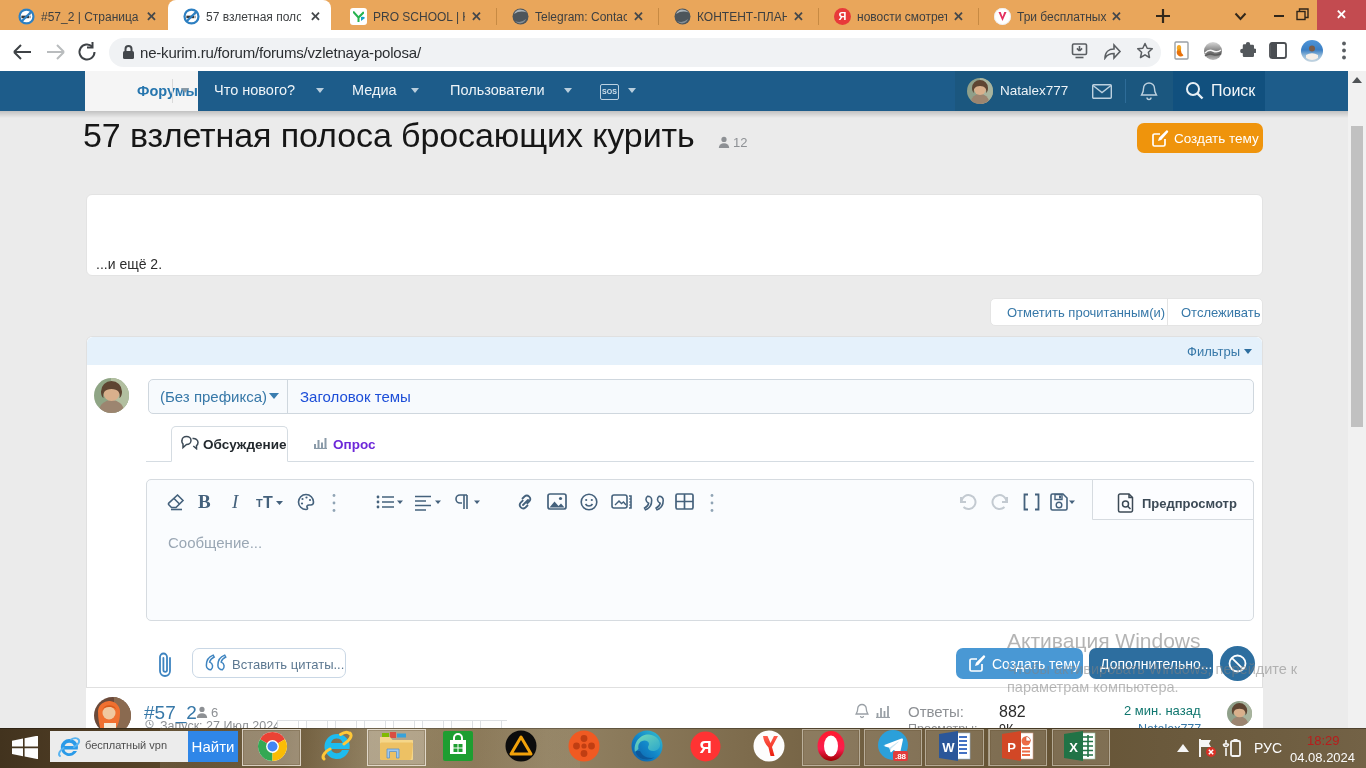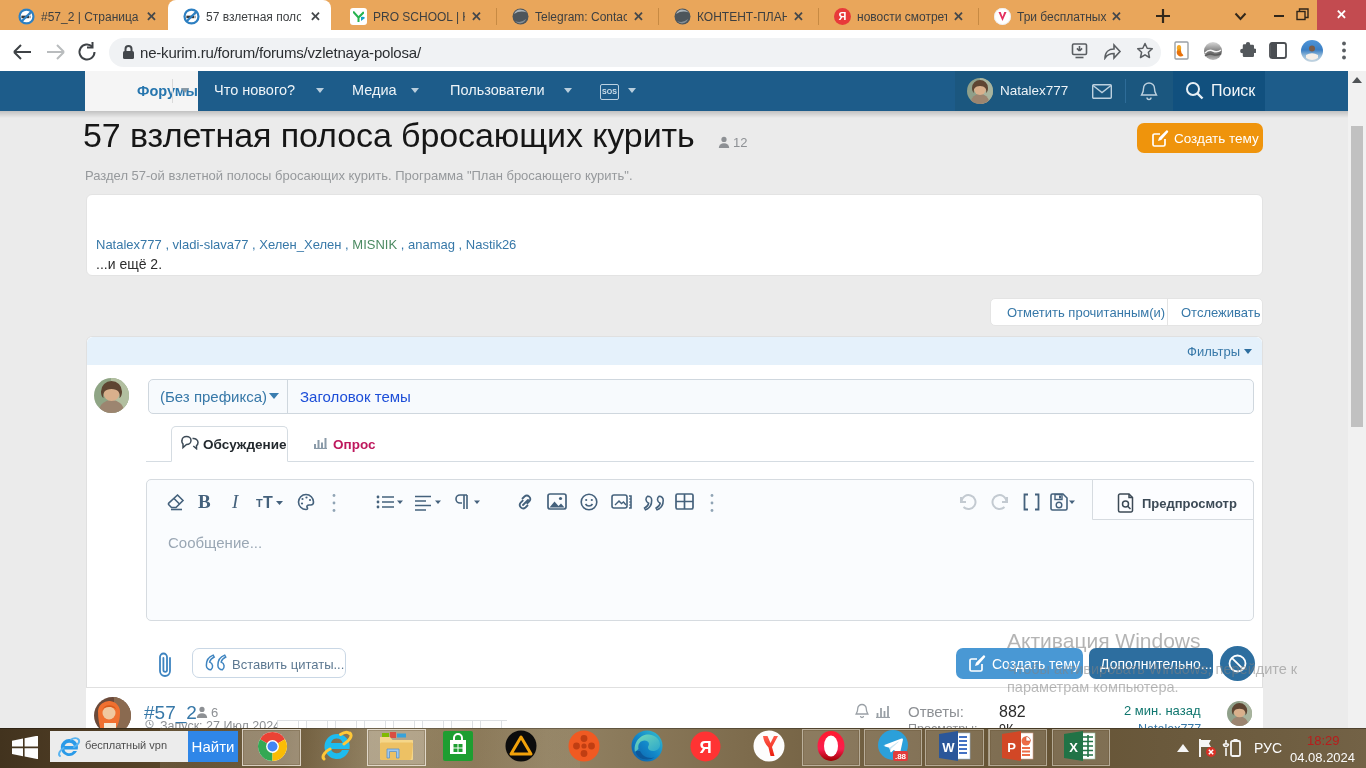--- a/index.html
+++ b/index.html
@@ -204,24 +204,22 @@
       <path d="M0.8 12 a5.2 4.8 0 0 1 10.4 0 z" fill="#8d9094"></path>
     </svg>
 <div class="a" style="left:733px;top:135px;font-size:13px;color:#8d9094;">12</div>
 
 <div class="a" style="left:1137px;top:123px;width:126px;height:30px;background:#ef940c;border-radius:7px;"></div>
 <svg class="a" style="left:1152px;top:130px;" width="17" height="17" viewBox="0 0 17 17">
       <path d="M13 9 v5.5 a1.5 1.5 0 0 1 -1.5 1.5 H2.5 A1.5 1.5 0 0 1 1 14.5 V5.5 A1.5 1.5 0 0 1 2.5 4 H8" fill="none" stroke="#fff" stroke-width="1.7"></path>
       <path d="M6 11 l1-3.2 L13.8 1 a1.2 1.2 0 0 1 2.2 1.2 L9.2 10 z" fill="#fff"></path>
     </svg>
 <div class="a" style="left:1174px;top:131px;font-size:13.5px;color:#fff;">Создать тему</div>
-<div class="a" style="left:85px;top:168px;font-size:13px;color:#96999c;">Раздел 57-ой взлетной полосы бросающих курить. Программа "План бросающего курить".</div>
 
 <div class="a" style="left:86px;top:194px;width:1177px;height:82px;background:#fff;border:1px solid #e3e3e3;border-radius:6px;box-sizing:border-box;"></div>
-<div class="a" style="left:96px;top:237px;font-size:13px;color:#3778a8;">Natalex777 , vladi-slava77 , Хелен_Хелен , <span style="color:#4b8a61;">MISNIK</span> , anamag , Nastik26</div>
 <div class="a" style="left:96px;top:256px;font-size:14px;color:#2c2c2c;">...и ещё 2.</div>
 
 <div class="a" style="left:990px;top:298px;width:273px;height:28px;background:#fff;border:1px solid #e4e4e4;border-radius:5px;box-sizing:border-box;"></div>
 <div class="a" style="left:1167px;top:299px;width:1px;height:26px;background:#e4e4e4;"></div>
 <div class="a blue" style="left:1007px;top:305px;font-size:13px;">Отметить прочитанным(и)</div>
 <div class="a blue" style="left:1181px;top:305px;font-size:13px;">Отслеживать</div>
 
 <div class="a" style="left:86px;top:336px;width:1177px;height:352px;background:#fff;border:1px solid #e0e0e0;border-radius:6px 6px 0 0;border-bottom:none;box-sizing:border-box;"></div>
 <div class="a" style="left:87px;top:337px;width:1175px;height:28px;background:#e5f1fb;border-radius:6px 6px 0 0;"></div>
 <div class="a blue" style="left:1187px;top:344px;font-size:13px;">Фильтры</div>
@@ -251,21 +249,21 @@
 <div class="a" style="left:171px;top:426px;width:117px;height:36px;background:#fff;border:1px solid #d5dce2;border-bottom:1px solid #fff;border-radius:5px 5px 0 0;box-sizing:border-box;"></div>
 <svg class="a" style="left:181px;top:435px;" width="18" height="15" viewBox="0 0 18 15">
       <path d="M1 5.5 a4.5 4 0 0 1 9 0 a4.5 4 0 0 1 -4.5 4 l-3.5 3 v-3.5 a4.5 4 0 0 1 -1-3.5 z" fill="none" stroke="#3c4a56" stroke-width="1.5"></path>
       <path d="M11.5 3.5 a4.5 4 0 0 1 5.5 4 c0 1.5-.6 2.5-1.5 3.2 v3 l-3.2-2.7" fill="none" stroke="#3c4a56" stroke-width="1.5"></path>
     </svg>
 <div class="a" style="left:203px;top:437px;font-size:13.5px;font-weight:bold;color:#23292e;">Обсуждение</div>
 <svg class="a" style="left:314px;top:436px;" width="14" height="13" viewBox="0 0 14 13">
       <path d="M1 12.5 V8 M4.5 12.5 V4 M8 12.5 V6.5 M11.5 12.5 V2" stroke="#8a9aa8" stroke-width="2" fill="none"></path>
       <path d="M0 12.5 h13" stroke="#8a9aa8" stroke-width="1.2"></path>
     </svg>
-<div class="a" style="left:333px;top:437px;font-size:13.5px;font-weight:bold;color:#be185d;">Опрос</div>
+<div class="a" style="left:333px;top:437px;font-size:13.5px;font-weight:bold;color:#6d28d9;">Опрос</div>
 
 <div class="a" style="left:146px;top:479px;width:1108px;height:142px;background:#fafcfe;border:1px solid #d6dbe0;border-radius:5px;box-sizing:border-box;"></div>
 <div class="a" style="left:1092px;top:479px;width:162px;height:41px;background:#fcfdff;border:1px solid #d6dbe0;border-radius:0 5px 0 0;box-sizing:border-box;"></div>
 <svg class="a" style="left:1117px;top:493px;" width="18" height="20" viewBox="0 0 18 20">
       <path d="M12 1 H3 a1.5 1.5 0 0 0 -1.5 1.5 v15 A1.5 1.5 0 0 0 3 19 h11 a1.5 1.5 0 0 0 1.5 -1.5 V4.5 z" fill="none" stroke="#3c4a56" stroke-width="1.5"></path>
       <path d="M12 1 v3.5 h3.5" fill="none" stroke="#3c4a56" stroke-width="1.5"></path>
       <circle cx="8.5" cy="11" r="3" fill="none" stroke="#3c4a56" stroke-width="1.5"></circle>
       <path d="M10.7 13.2 L13.5 16" stroke="#3c4a56" stroke-width="1.5"></path>
     </svg>
 <div class="a" style="left:1142px;top:496px;font-size:13px;font-weight:bold;color:#3c4a56;">Предпросмотр</div>

